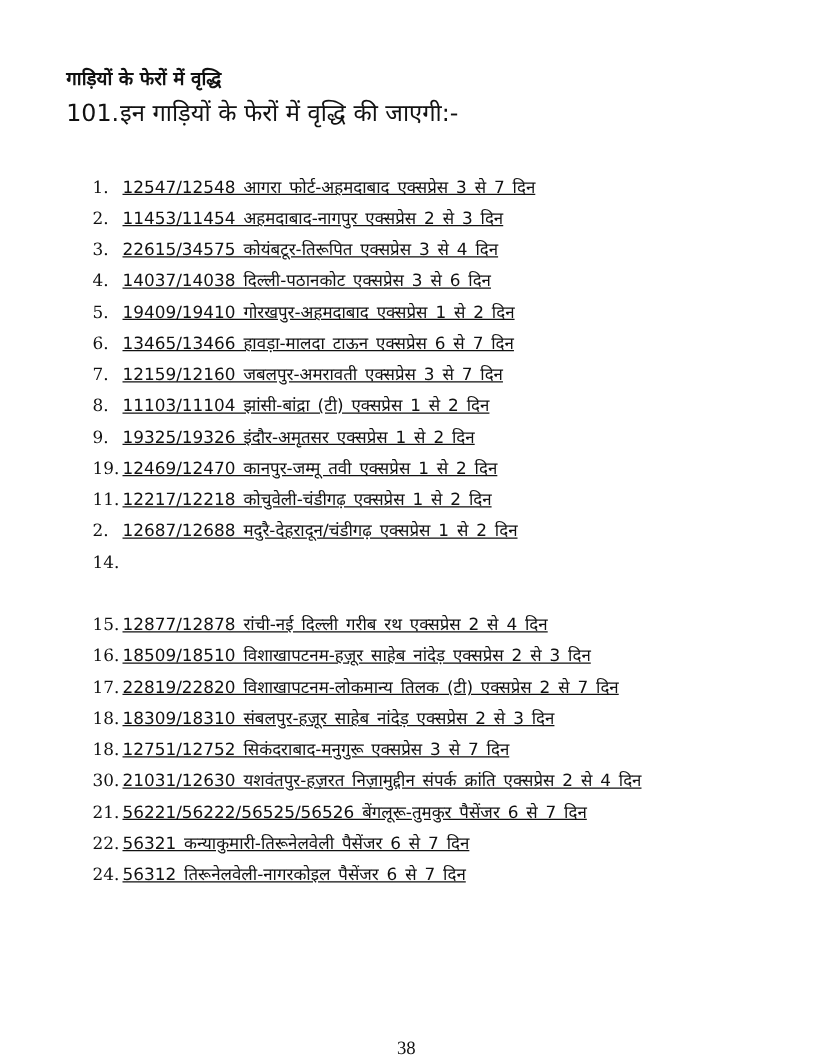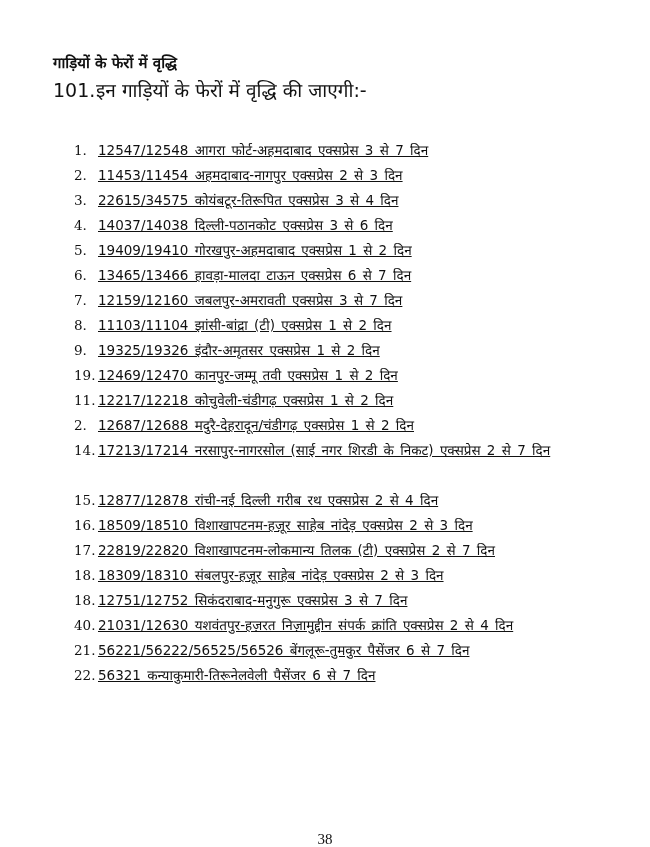--- a/index.html
+++ b/index.html
@@ -84,21 +84,20 @@
     <li class="item">
         <span class="idx">11.</span>
         <span class="txt">12217/12218 कोचुवेली-चंडीगढ़ एक्सप्रेस 1 से 2 दिन</span>
       </li>
     <li class="item">
         <span class="idx">2.</span>
         <span class="txt">12687/12688 मदुरै-देहरादून/चंडीगढ़ एक्सप्रेस 1 से 2 दिन</span>
       </li>
     <li class="item wrap">
         <span class="idx">14.</span>
-        <span class="txt">17213/17214 नरसापुर-नागरसोल (साई नगर शिरडी के निकट) एक्सप्रेस 2 से 7 दिन</span>
       </li>
     <li class="item">
         <span class="idx">15.</span>
         <span class="txt">12877/12878 रांची-नई दिल्ली गरीब रथ एक्सप्रेस 2 से 4 दिन</span>
       </li>
     <li class="item">
         <span class="idx">16.</span>
         <span class="txt">18509/18510 विशाखापटनम-हज़ूर साहेब नांदेड़ एक्सप्रेस 2 से 3 दिन</span>
       </li>
     <li class="item">
@@ -107,27 +106,31 @@
       </li>
     <li class="item">
         <span class="idx">18.</span>
         <span class="txt">18309/18310 संबलपुर-हज़ूर साहेब नांदेड़ एक्सप्रेस 2 से 3 दिन</span>
       </li>
     <li class="item">
         <span class="idx">18.</span>
         <span class="txt">12751/12752 सिकंदराबाद-मनुगुरू एक्सप्रेस 3 से 7 दिन</span>
       </li>
     <li class="item">
-        <span class="idx">40.</span>
+        <span class="idx">30.</span>
         <span class="txt">21031/12630 यशवंतपुर-हज़रत निज़ामुद्दीन संपर्क क्रांति एक्सप्रेस 2 से 4 दिन</span>
       </li>
     <li class="item">
         <span class="idx">21.</span>
         <span class="txt">56221/56222/56525/56526 बेंगलूरू-तुमकुर पैसेंजर 6 से 7 दिन</span>
       </li>
     <li class="item">
         <span class="idx">22.</span>
         <span class="txt">56321 कन्याकुमारी-तिरूनेलवेली पैसेंजर 6 से 7 दिन</span>
       </li>
+    <li class="item">
+        <span class="idx">24.</span>
+        <span class="txt">56312 तिरूनेलवेली-नागरकोइल पैसेंजर 6 से 7 दिन</span>
+      </li>
   </ul>
 
   <div class="pagenum">38</div>
 </div>
 
 </body></html>

